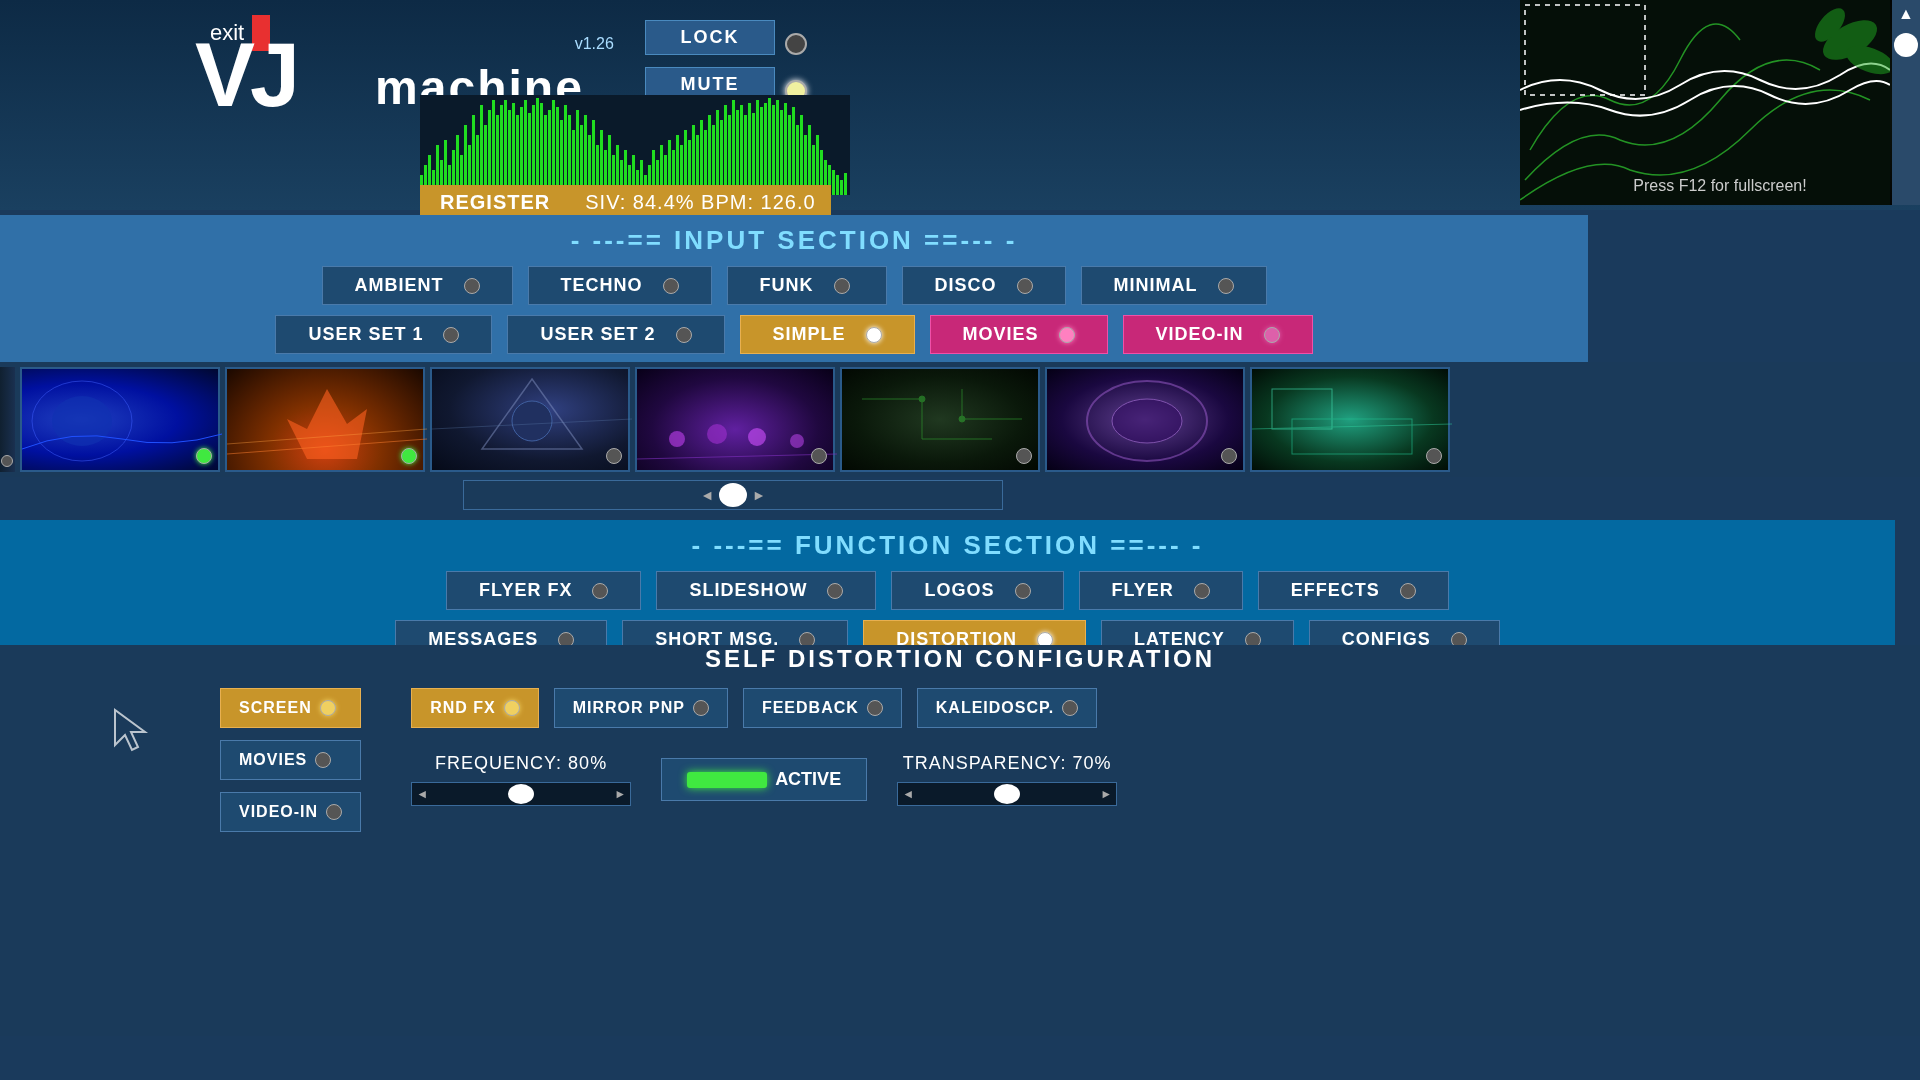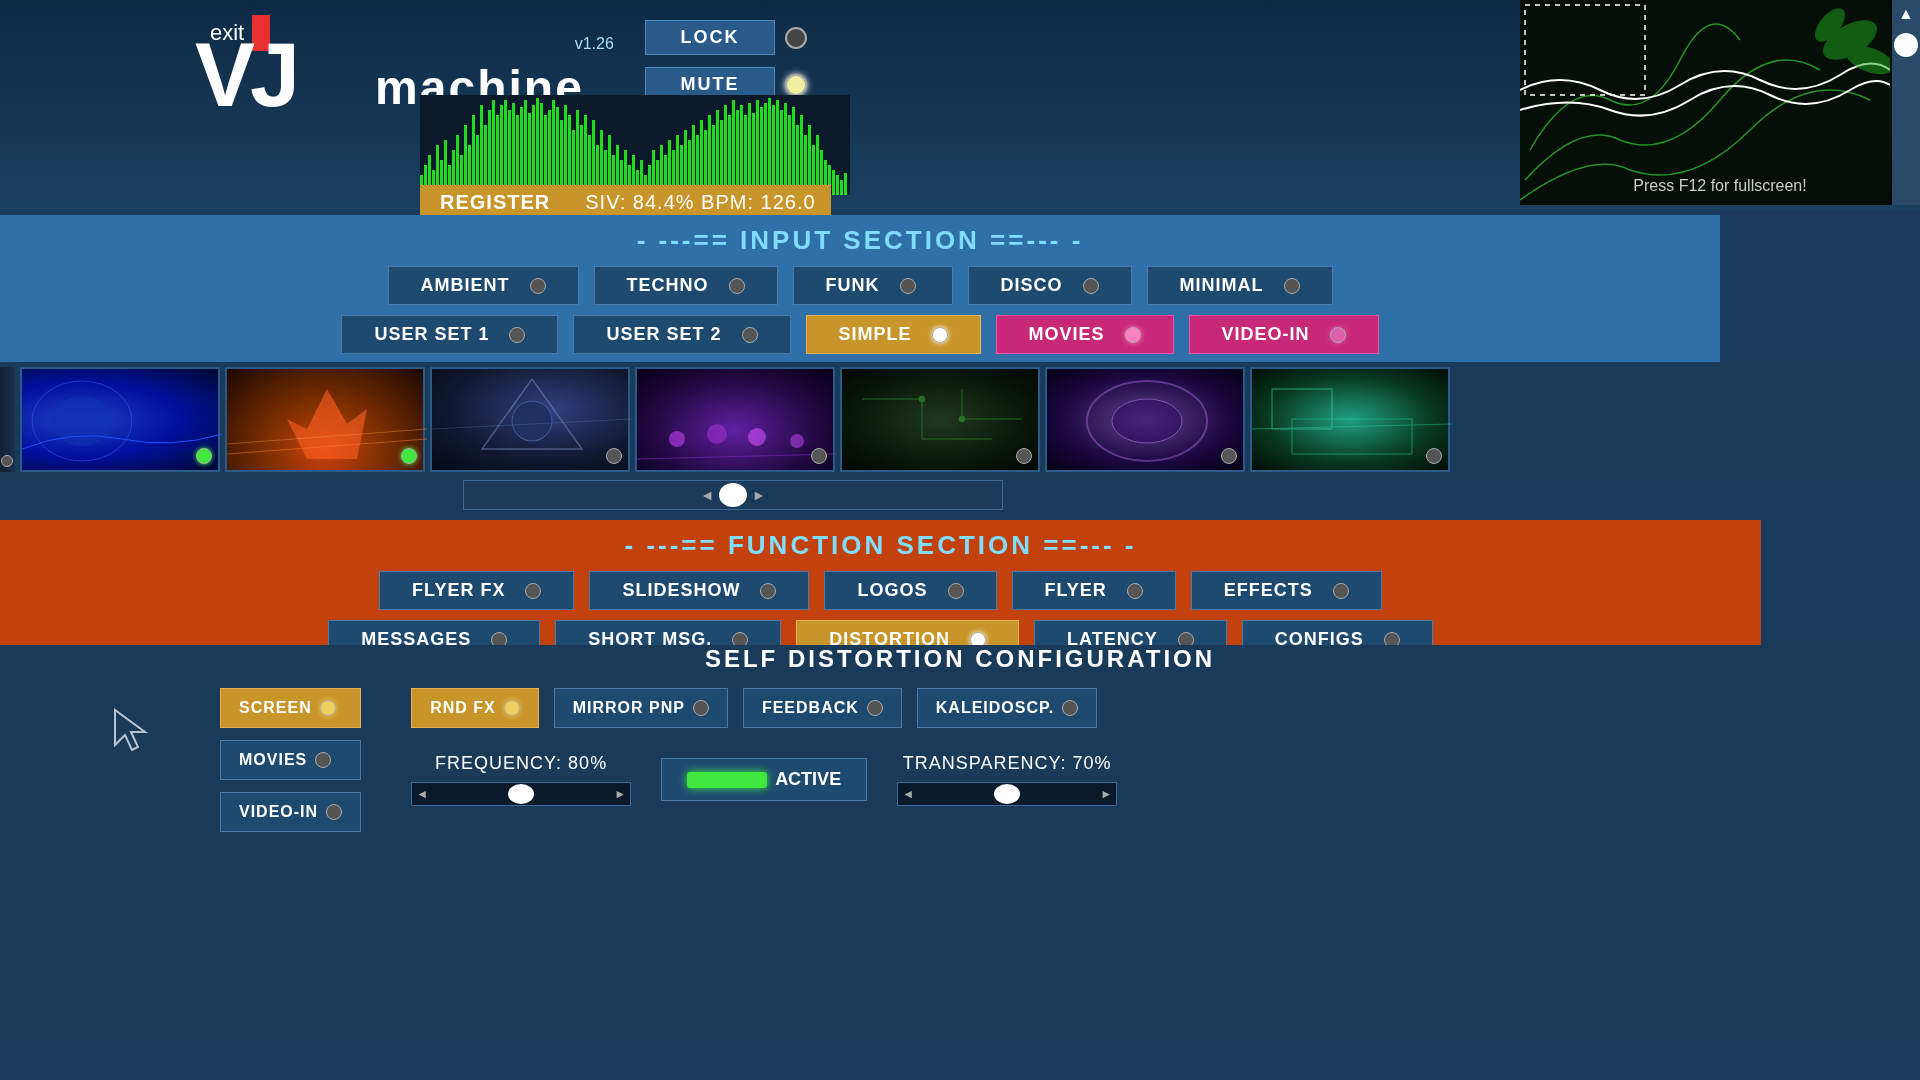--- a/index.html
+++ b/index.html
@@ -71,21 +71,21 @@
     .lock-mute-area {
       position: absolute;
       top: 20px;
       left: 645px;
       display: flex;
       flex-direction: column;
       gap: 12px;
     }
     .toggle-row {
       display: flex;
-      align-items: center;
+      align-items: flex-end;
       gap: 10px;
     }
     .toggle-btn {
       background: #2a5a8a;
       border: 1px solid #4a8abf;
       color: white;
       font-size: 18px;
       font-weight: bold;
       padding: 6px 30px;
       min-width: 130px;
@@ -442,21 +442,21 @@
     </div>
   </div>
 
   <div class="scroll-indicator" style="position:absolute; top:0; right:0; width:28px; height:205px; background:#2a4a6a; display:flex; flex-direction:column; align-items:center; padding-top:5px; gap:5px;">
     <div style="color:white; font-size:16px;">▲</div>
     <div class="scroll-thumb"></div>
   </div>
 
 </div>
 
-<div style="position:absolute; top:215px; left:0; width:1720px; background:#3070a8; padding: 10px 0 12px 0;">
+<div style="position:absolute; top:215px; left:0; width:1588px; background:#3070a8; padding: 10px 0 12px 0;">
   <div class="section-title">- ---== INPUT SECTION ==--- -</div>
 
   <div class="button-row">
     <div class="section-btn">
       <span>AMBIENT</span>
       <div class="btn-dot off"></div>
     </div>
     <div class="section-btn">
       <span>TECHNO</span>
       <div class="btn-dot off"></div>
@@ -598,21 +598,21 @@
   </div>
 
 </div>
 
 <div style="position:absolute; top:480px; left:463px; width:540px; height:30px; background:#1a3a5a; border:1px solid #3a6a9a; display:flex; align-items:center; justify-content:center;">
   <span style="color:#aaa; font-size:14px; margin-right:5px;">◄</span>
   <div style="width:28px; height:24px; background:white; border-radius:50%;"></div>
   <span style="color:#aaa; font-size:14px; margin-left:5px;">►</span>
 </div>
 
-<div style="position:absolute; top:520px; left:0; width:1761px; background:#c2410c; padding: 10px 0 12px 0;">
+<div style="position:absolute; top:520px; left:0; width:1895px; background:#0369a1; padding: 10px 0 12px 0;">
   <div class="section-title">- ---== FUNCTION SECTION ==--- -</div>
 
   <div class="button-row">
     <div class="section-btn">
       <span>FLYER FX</span>
       <div class="btn-dot off"></div>
     </div>
     <div class="section-btn">
       <span>SLIDESHOW</span>
       <div class="btn-dot off"></div>

